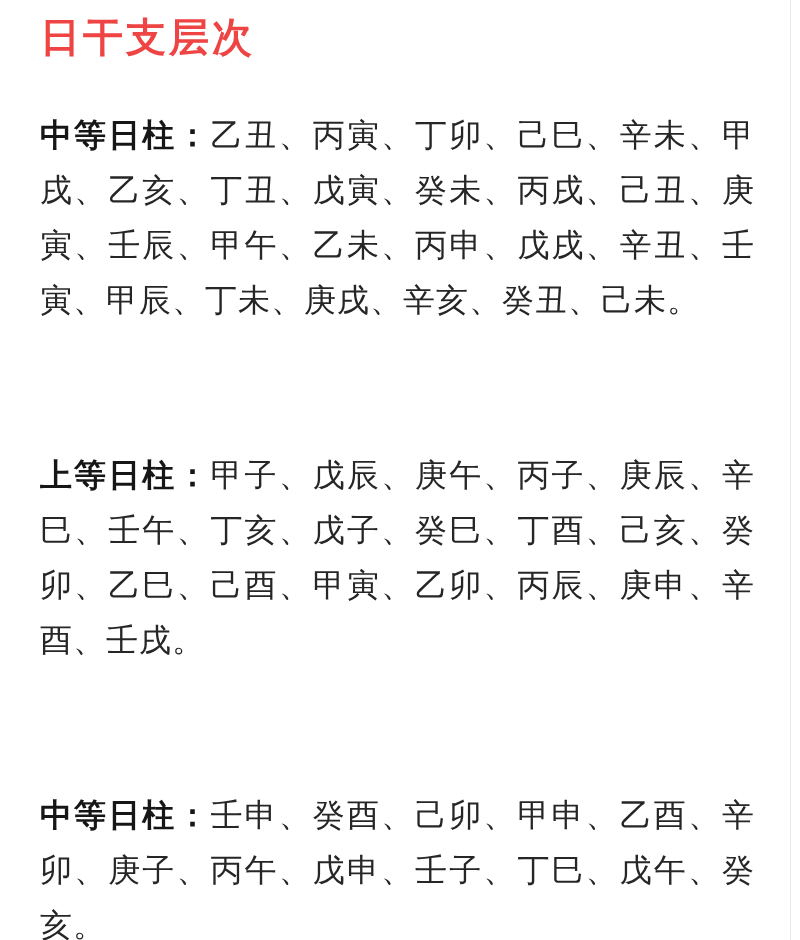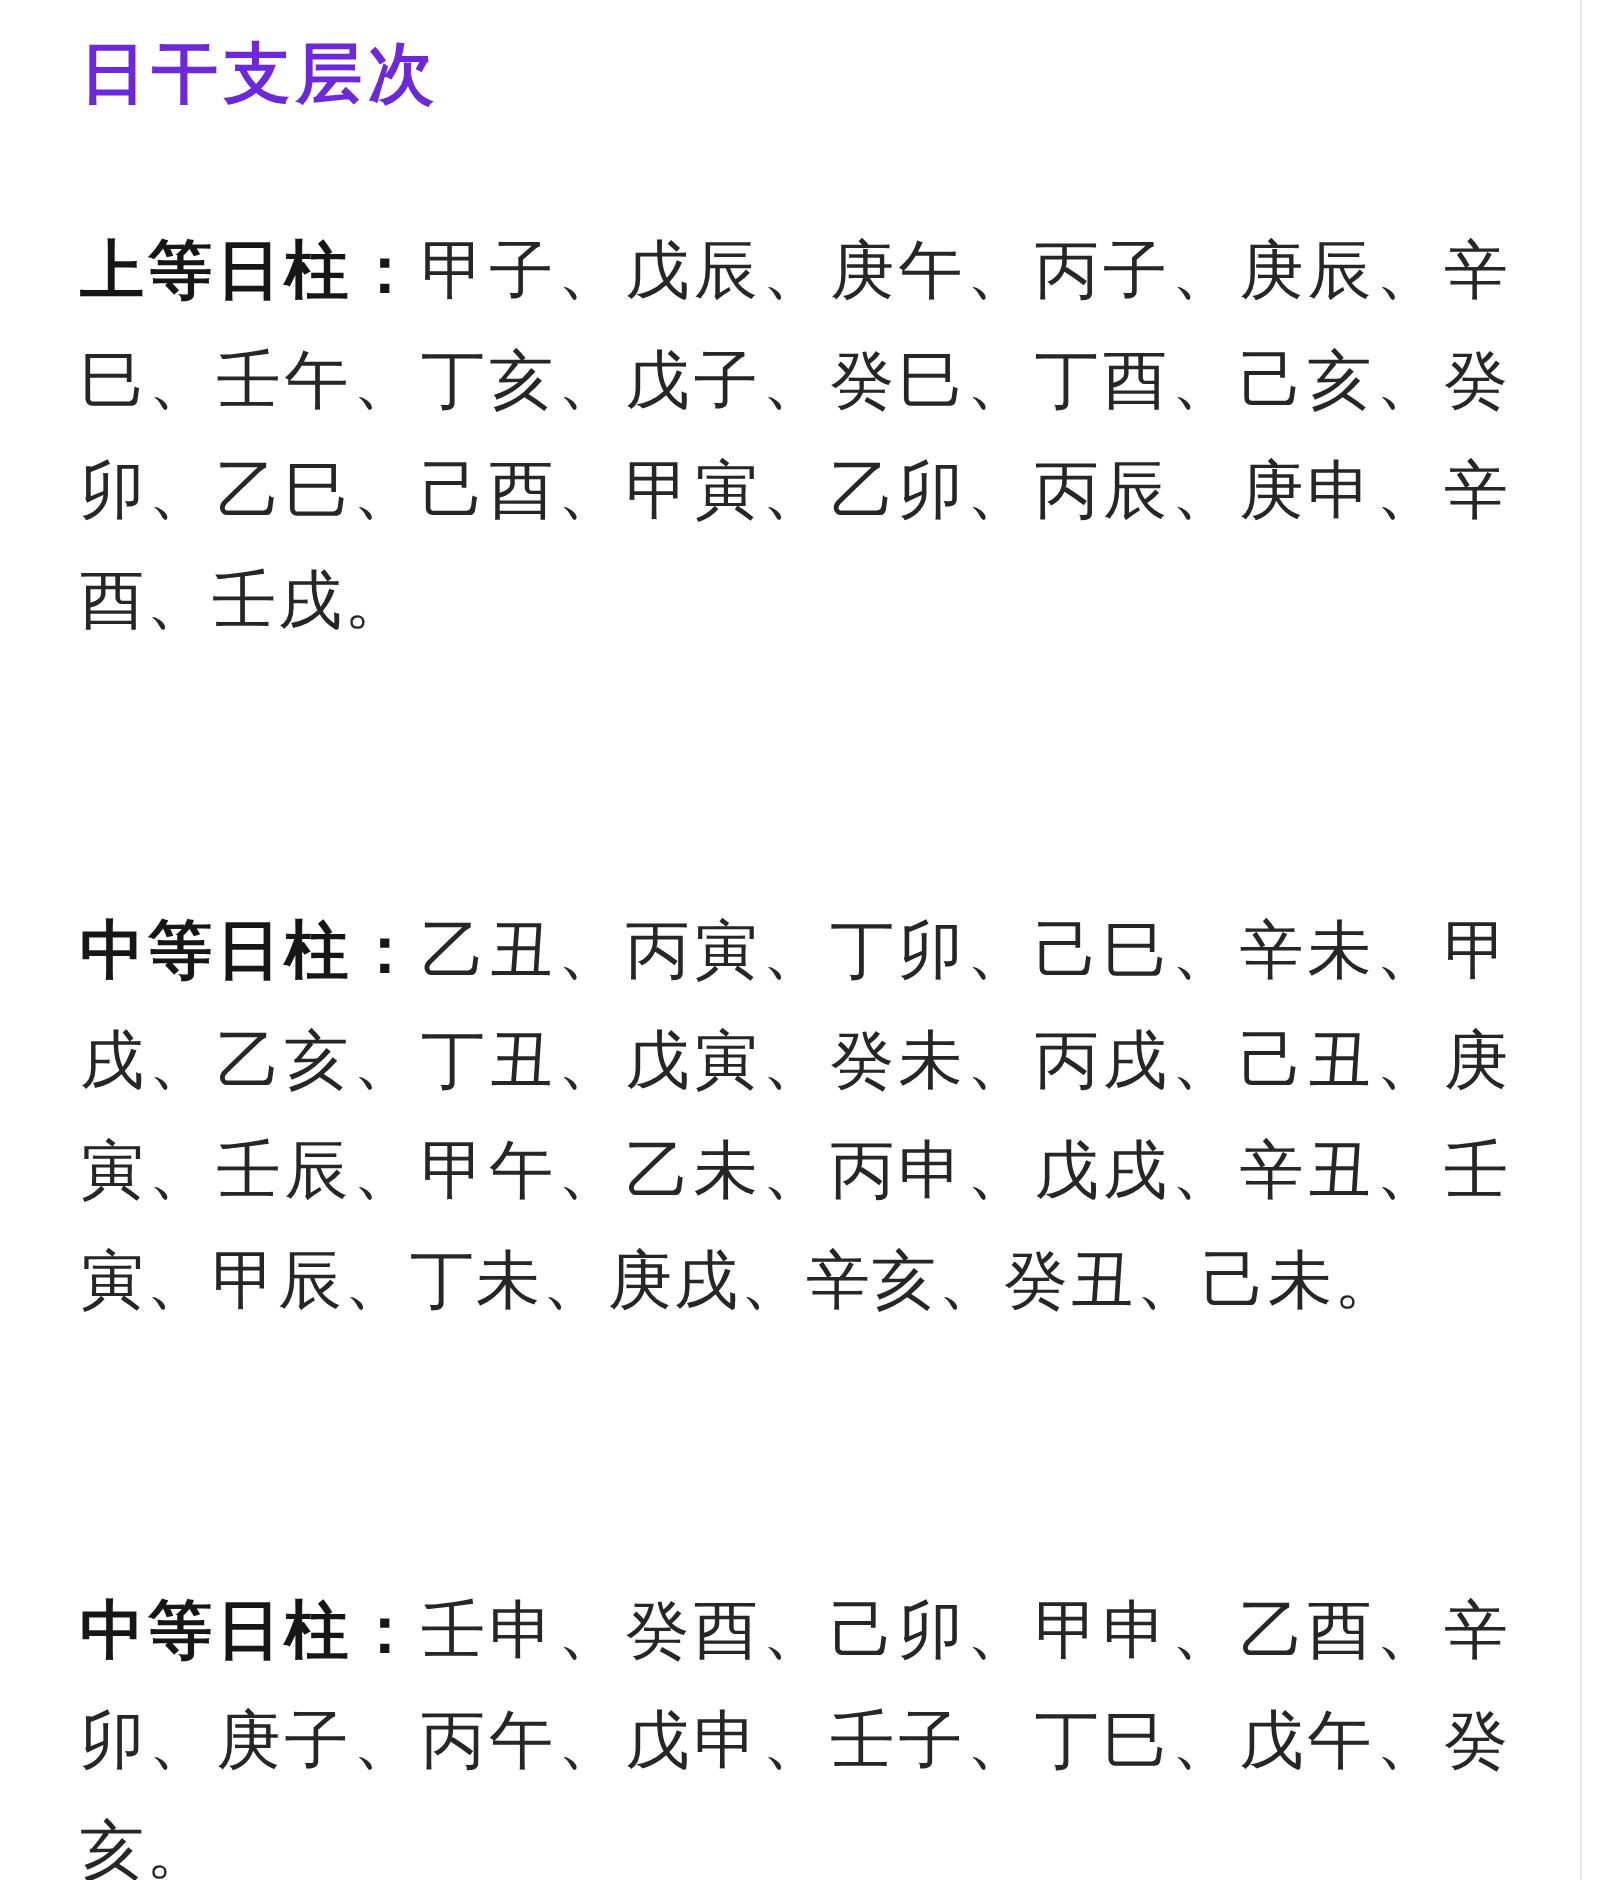--- a/index.html
+++ b/index.html
@@ -13,24 +13,24 @@
     width: 800px;
     height: 940px;
     box-sizing: border-box;
     background: #ffffff;
     color: #232323;
     padding: 16px 45px 0 40px;
     overflow: hidden;
   }
   .title {
     margin: 0 0 50px 0;
-    font-size: 33px;
+    font-size: 40px;
     line-height: 42px;
     font-weight: 700;
-    color: #6d28d9;
+    color: #ef4444;
     letter-spacing: 3px;
   }
   .para {
     margin: 0 0 120px 0;
     font-size: 32px;
     line-height: 55px;
     text-align: justify;
     text-justify: inter-ideograph;
     color: #262626;
     letter-spacing: 1px;
@@ -52,21 +52,21 @@
     background: #e9e9e9;
   }
 </style>
 </head>
 <body>
 
 <div class="page">
 
   <h1 class="title">日干支层次</h1>
 
+  <p class="para"><span class="grade-label">中等日柱：</span><span>乙丑、丙寅、丁卯、己巳、辛未、甲戌、乙亥、丁丑、戊寅、癸未、丙戌、己丑、庚寅、壬辰、甲午、乙未、丙申、戊戌、辛丑、壬寅、甲辰、丁未、庚戌、辛亥、癸丑、己未。</span></p>
+
   <p class="para"><span class="grade-label">上等日柱：</span><span>甲子、戊辰、庚午、丙子、庚辰、辛巳、壬午、丁亥、戊子、癸巳、丁酉、己亥、癸卯、乙巳、己酉、甲寅、乙卯、丙辰、庚申、辛酉、壬戌。</span></p>
-
-  <p class="para"><span class="grade-label">中等日柱：</span><span>乙丑、丙寅、丁卯、己巳、辛未、甲戌、乙亥、丁丑、戊寅、癸未、丙戌、己丑、庚寅、壬辰、甲午、乙未、丙申、戊戌、辛丑、壬寅、甲辰、丁未、庚戌、辛亥、癸丑、己未。</span></p>
 
   <p class="para"><span class="grade-label">中等日柱：</span><span>壬申、癸酉、己卯、甲申、乙酉、辛卯、庚子、丙午、戊申、壬子、丁巳、戊午、癸亥。</span></p>
 
   <div class="edge-line"></div>
 
 </div>
 
 </body></html>

